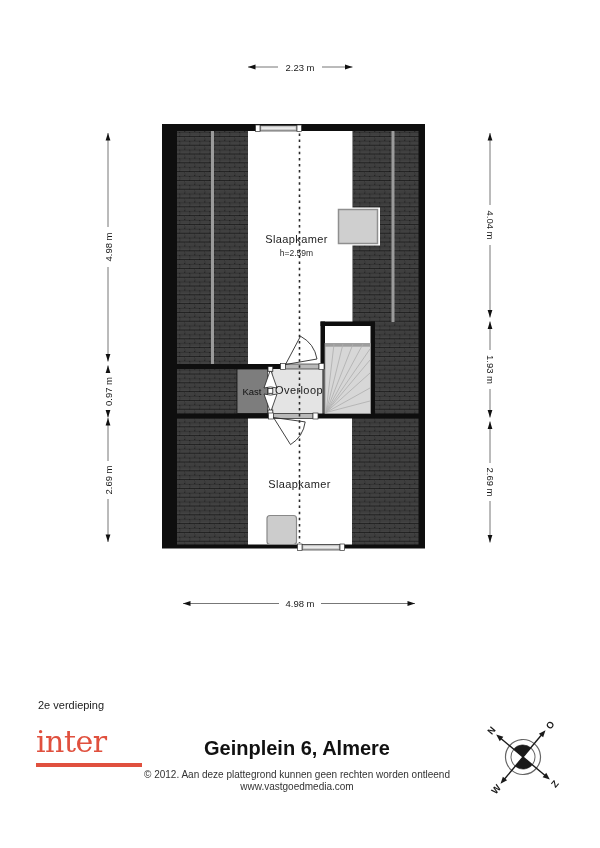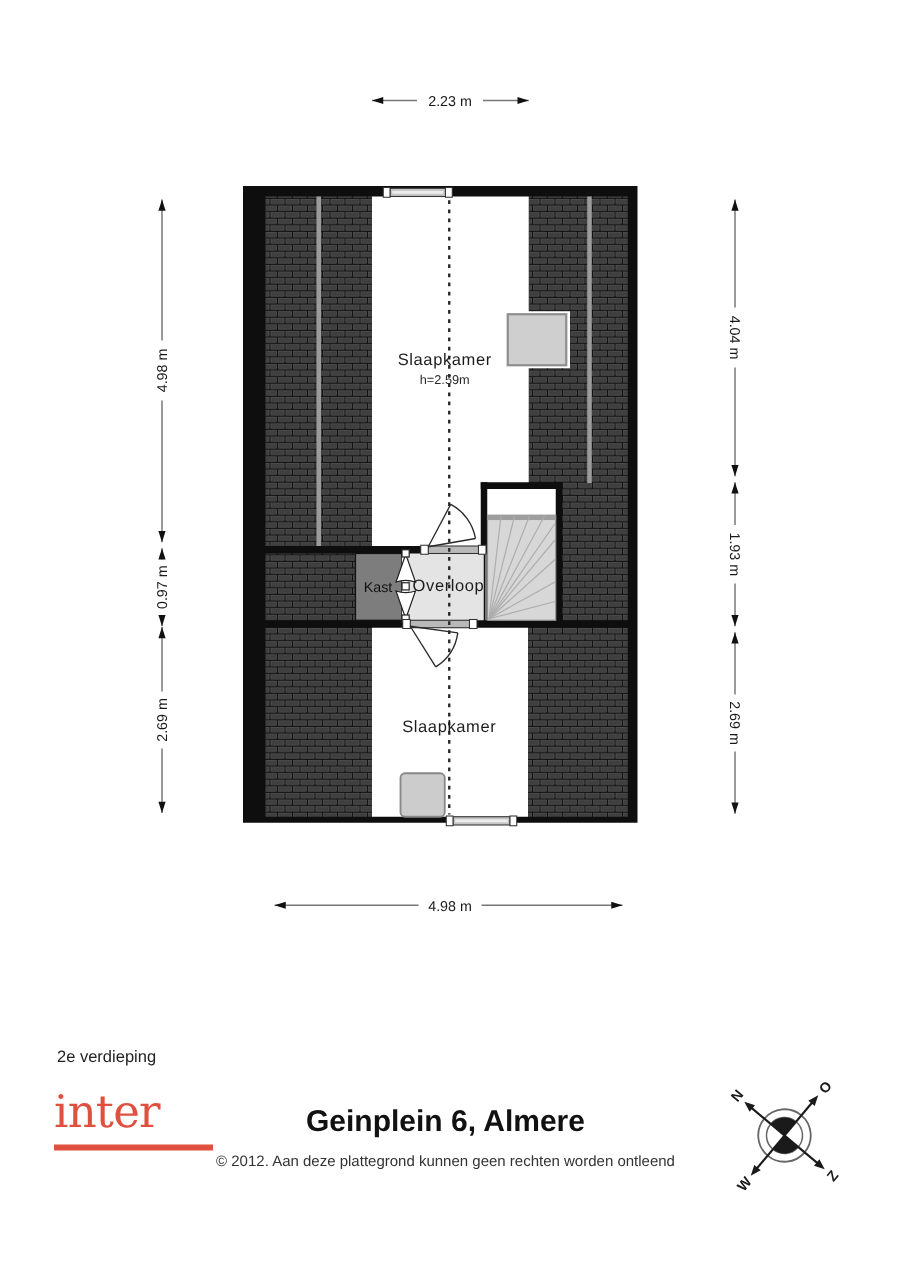--- a/index.html
+++ b/index.html
@@ -222,15 +222,16 @@
 
   <div class="logo" style="color: rgb(224, 80, 62);">
     <div>inter</div>
     <div class="logo-underline" style="background: rgb(224, 80, 62);"></div>
   </div>
 
   <div class="plan-title">Geinplein 6, Almere</div>
 
   <div class="copyright">
     <div>© 2012. Aan deze plattegrond kunnen geen rechten worden ontleend</div>
+    <div>www.vastgoedmedia.com</div>
   </div>
 
 </div>
 
 </body></html>

